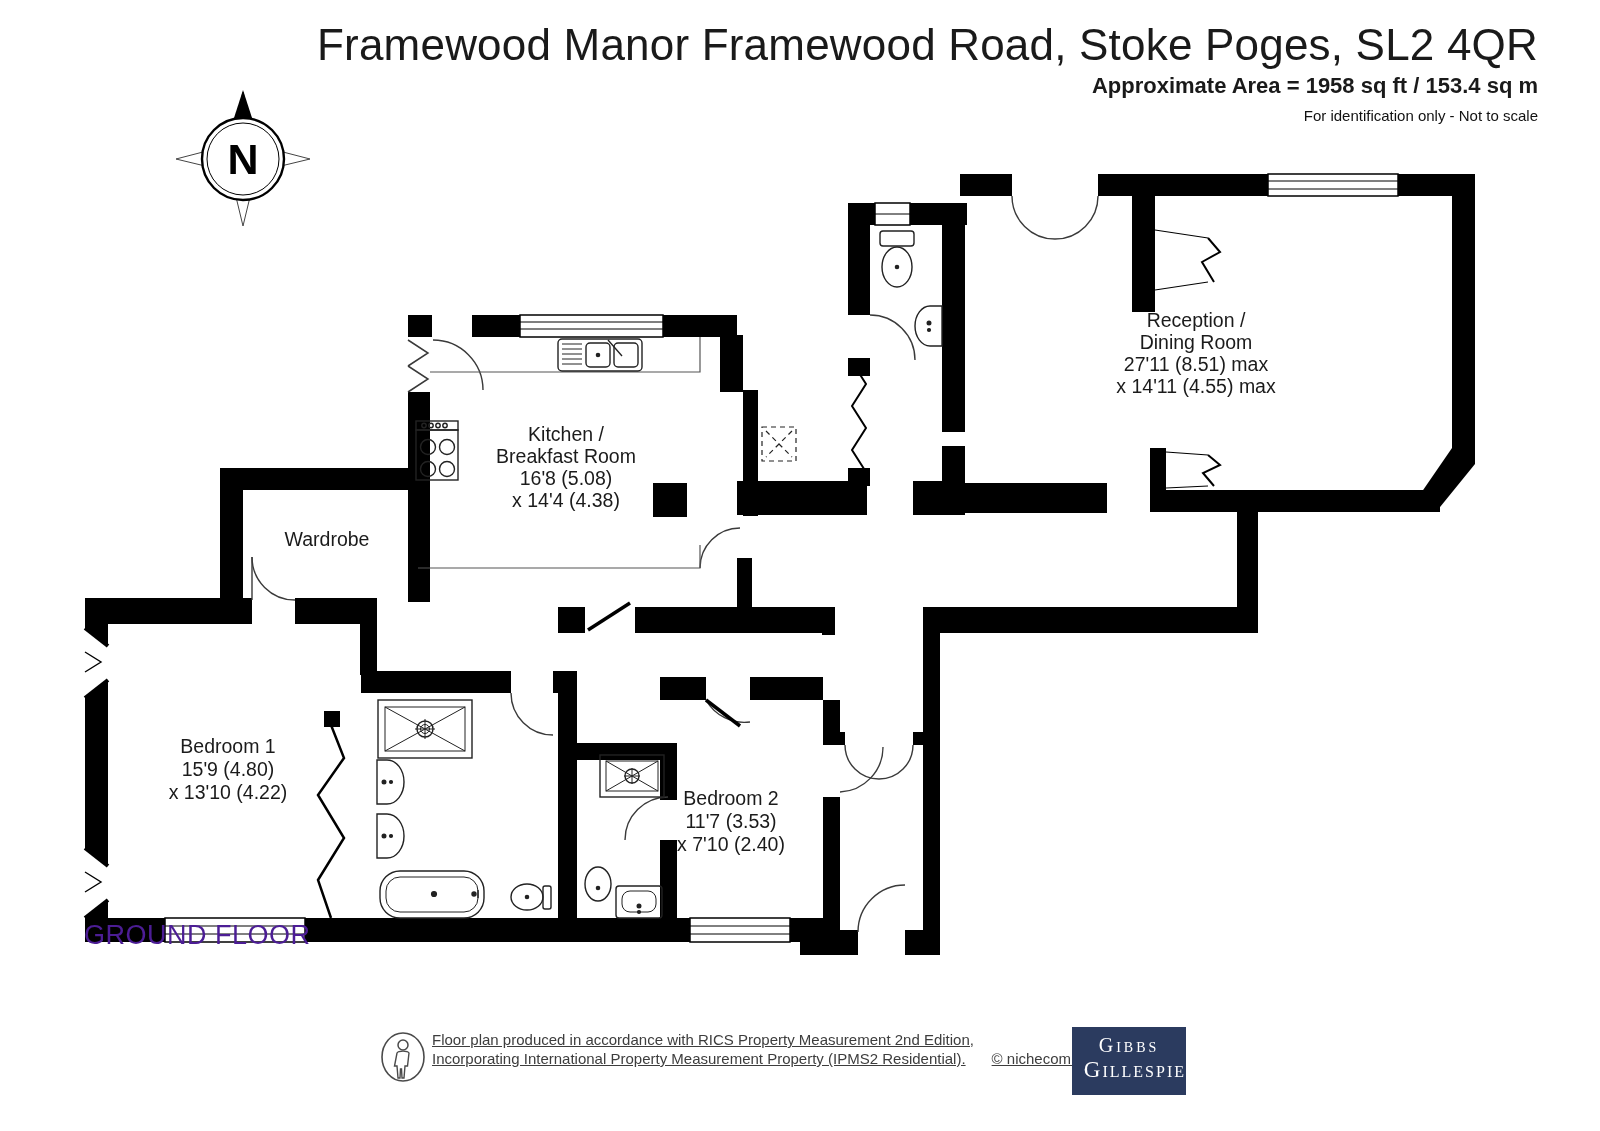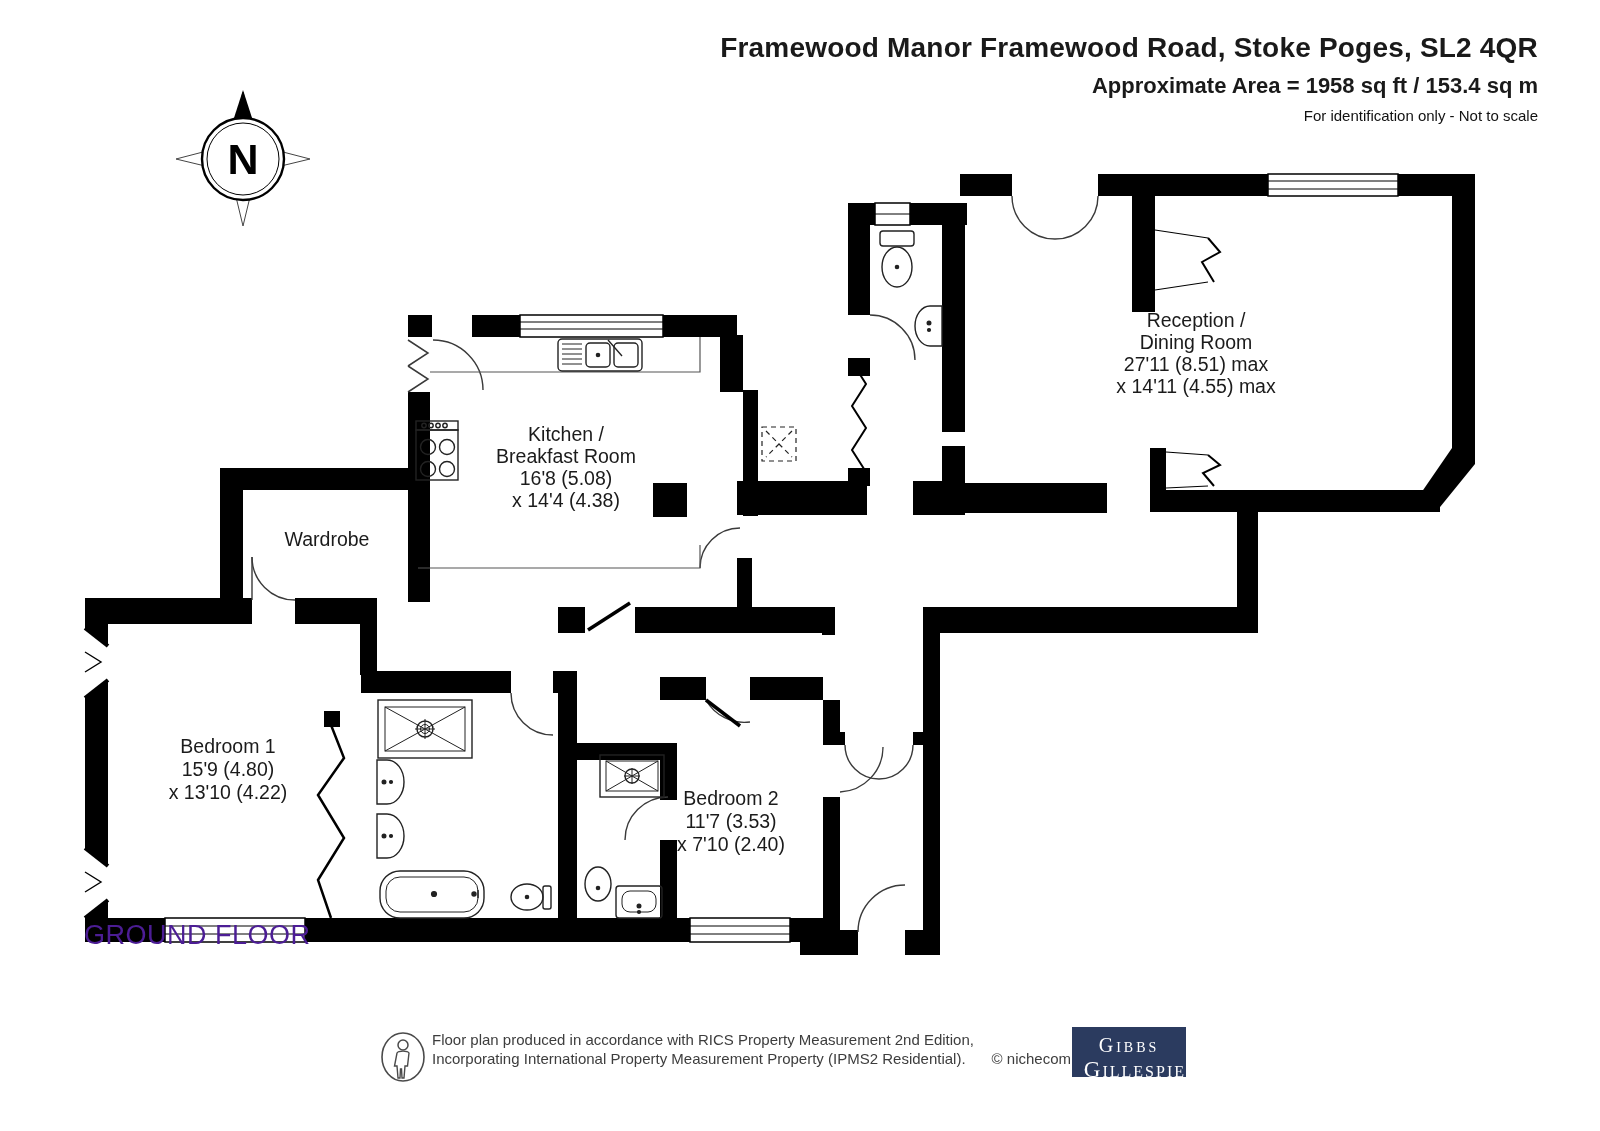--- a/index.html
+++ b/index.html
@@ -1,27 +1,27 @@
 <!DOCTYPE html>
 <html><head>
 <meta charset="utf-8">
 <style>
   html,body{margin:0;padding:0;background:#ffffff;}
   body{width:1600px;height:1131px;position:relative;overflow:hidden;
        font-family:"Liberation Sans", sans-serif;color:#1a1a1a;}
   .abs{position:absolute;}
   .hdr{right:62px;text-align:right;}
-  #title{top:32px;font-size:28px;font-weight:bold;letter-spacing:.2px;}
+  #title{top:20px;font-size:44px;font-weight:normal;letter-spacing:.2px;}
   #area{top:73px;font-size:22px;font-weight:bold;}
   #note{top:107px;font-size:15px;color:#111;}
   #floorlabel{left:84px;top:920px;font-size:27px;color:#4c1d95;letter-spacing:.5px;}
   #plan{left:0;top:0;}
-  .f-text{font-size:15px;line-height:19px;color:#3d3d3d;white-space:pre;}
+  .f-text{font-size:15px;line-height:19px;color:#3d3d3d;white-space:pre;text-decoration:underline;}
   #footer-text{left:432px;top:1030px;}
-  #logo{left:1072px;top:1027px;width:114px;height:50px;text-align:center;
+  #logo{left:1072px;top:1027px;width:114px;height:68px;text-align:center;
         font-family:"Liberation Serif", serif;color:#fff;font-variant:small-caps;}
   #logo .l1{font-size:20px;letter-spacing:3px;padding-top:7px;}
   #logo .l2{font-size:23px;letter-spacing:2px;text-align:right;}
   .gap{display:inline-block;width:26px;}
 </style>
 </head>
 <body>
 
 <div class="abs hdr" id="title">Framewood Manor Framewood Road, Stoke Poges, SL2 4QR</div>
 <div class="abs hdr" id="area">Approximate Area = 1958 sq ft / 153.4 sq m</div>

